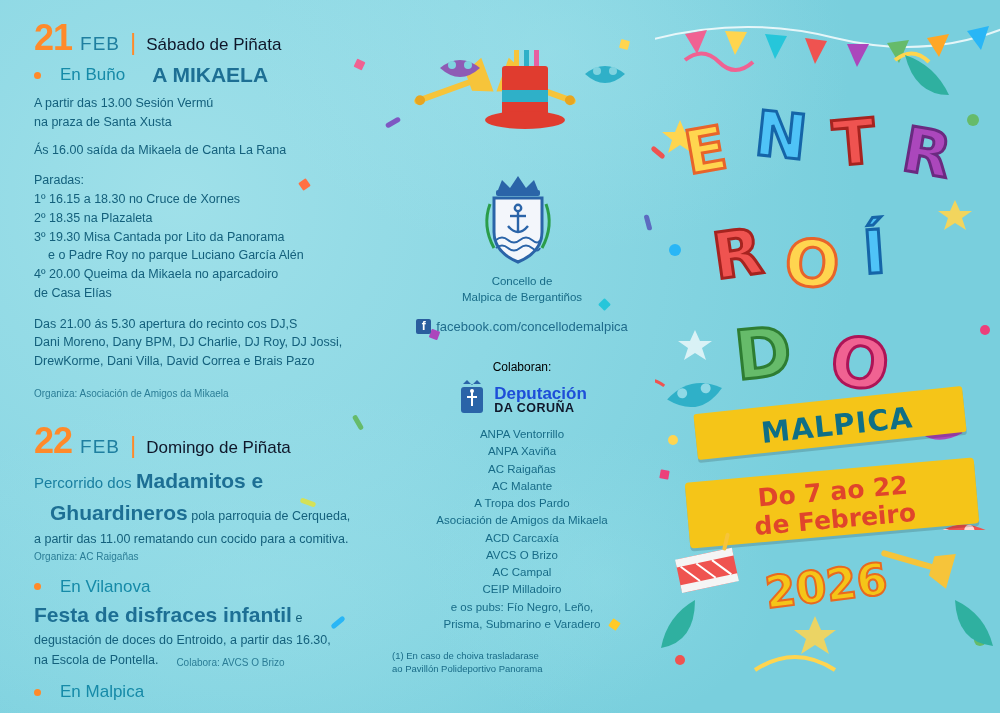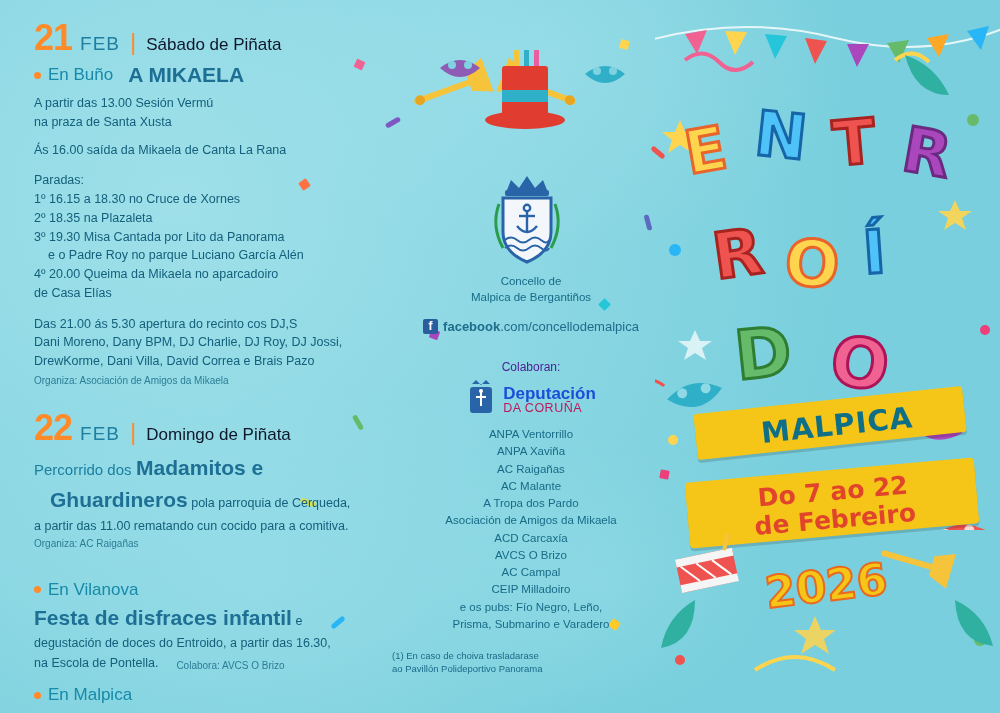--- a/index.html
+++ b/index.html
@@ -25,43 +25,43 @@
   .sq{width:9px;height:9px;}
   .strip{width:16px;height:5px;border-radius:3px;}
 
   
   .left{position:absolute;left:34px;top:20px;width:330px;color:#1b6f8c;}
   .daterow{display:flex;align-items:baseline;gap:8px;}
   .bigday{font-size:36px;font-weight:bold;color:#ff8a2a;letter-spacing:-1px;line-height:1;}
   .mon{font-size:19px;font-weight:normal;color:#1f7fa0;letter-spacing:1px;}
   .vbar{color:#ff8a2a;font-size:24px;line-height:1;margin:0 2px;}
   .daysub{font-size:17px;color:#0f172a;}
-  .place{display:flex;align-items:center;gap:7px;margin-top:7px;text-align:right;}
+  .place{display:flex;align-items:center;gap:19px;margin-top:7px;text-align:right;}
   .dot{width:7px;height:7px;border-radius:50%;background:#ff8a2a;display:inline-block;}
   .placetxt{font-size:17px;color:#168aa8;}
   .bigtitle{font-size:21px;font-weight:bold;color:#1d6f94;margin-left:8px;}
   .body{font-size:12.5px;line-height:1.5;color:#14607c;margin-top:7px;}
   .small{font-size:10px;color:#2b7d96;}
   .para-list{font-size:12.5px;line-height:1.55;color:#14607c;}
   .indent{padding-left:14px;}
   .b2{font-size:15px;color:#1a7fa0;}
 
   
-  .center{position:absolute;left:406px;top:170px;width:250px;text-align:center;color:#14607c;}
+  .center{position:absolute;left:397px;top:170px;width:250px;text-align:center;color:#14607c;}
   .shield-wrap{display:flex;justify-content:center;}
   .concello{font-size:11.5px;line-height:1.35;margin-top:8px;color:#176b87;}
   .fb{display:flex;align-items:center;justify-content:center;gap:5px;margin-top:14px;}
   .fb-ico{width:15px;height:15px;background:#2a5d9e;color:#fff;font-weight:bold;font-size:12px;line-height:15px;border-radius:2px;text-align:center;}
   .fb-txt{font-size:13px;color:#1f6c8c;}
-  .fb-txt b{font-weight:bold;}
-  .colaboran{font-size:12px;color:#4c1d95;margin-top:26px;}
+  .fb-txt b{font-weight:normal;}
+  .colaboran{font-size:12px;color:#000000;margin-top:26px;}
   .dep{display:flex;align-items:center;justify-content:center;gap:7px;margin-top:6px;}
   .dep-txt{text-align:left;line-height:1.05;}
   .dep-1{font-size:17px;font-weight:bold;color:#1d4ed8;}
-  .dep-2{font-size:12.5px;color:#be185d;letter-spacing:.5px;}
+  .dep-2{font-size:12.5px;color:#0f172a;letter-spacing:.5px;font-weight:bold;}
   .partners{font-size:11.5px;line-height:1.5;color:#176b87;margin-top:6px;}
   .footnote{position:absolute;left:392px;top:650px;width:250px;font-size:9.5px;line-height:1.35;color:#1a6c88;}
 
   
   .poster{position:absolute;right:0;top:0;width:345px;height:713px;overflow:hidden;}
   .letter{position:absolute;font-family:"DejaVu Sans", sans-serif;font-weight:bold;
     color:#fff;line-height:1;}
   .malpica-band{position:absolute;left:40px;top:400px;width:270px;height:46px;
     background:#f5c518;transform:rotate(-6deg);border-radius:3px;
     box-shadow:0 3px 0 rgba(0,0,0,.15);}
@@ -167,21 +167,21 @@
       <div>3º  19.30 Misa Cantada por Lito da Panorama</div>
       <div class="indent">e o Padre Roy no parque Luciano García Alén</div>
       <div>4º  20.00 Queima da Mikaela no aparcadoiro</div>
       <div>de Casa Elías</div>
     </div>
 
     <div class="body" style="margin-top:12px">
       <div>Das 21.00 ás 5.30 apertura do recinto cos DJ,S</div>
       <div>Dani Moreno, Dany BPM, DJ Charlie, DJ Roy, DJ Jossi,</div>
       <div>DrewKorme, Dani Villa, David Correa e Brais Pazo</div>
-      <div class="small" style="margin-top:2px">Organiza: Asociación de Amigos da Mikaela</div>
+      <div class="small" style="margin-top:15px">Organiza: Asociación de Amigos da Mikaela</div>
     </div>
   </div>
 
   <div style="margin-top:22px">
     <div class="daterow">
       <span class="bigday">22</span>
       <span class="mon">FEB</span>
       <span class="vbar">|</span>
       <span class="daysub">Domingo de Piñata</span>
     </div>
@@ -190,21 +190,21 @@
       <div class="para-list" style="margin-top:2px">
         <span class="b2">Percorrido dos</span>
         <span class="bigtitle" style="margin-left:1px">Madamitos e</span>
         <div><span class="bigtitle" style="margin-left:16px">Ghuardineros</span>
         <span>pola parroquia de Cerqueda,</span></div>
         <div>a partir das 11.00  rematando cun cocido para a comitiva.</div>
         <div class="small">Organiza: AC Raigañas</div>
       </div>
     </div>
 
-    <div style="margin-top:28px">
+    <div style="margin-top:12px">
       <div class="place">
         <span class="dot"></span>
         <span class="placetxt">En Vilanova</span>
       </div>
       <div class="para-list" style="margin-top:2px">
         <span class="bigtitle" style="margin-left:0">Festa de disfraces infantil</span>
         <span>e</span>
         <div>degustación de doces do Entroido, a partir das 16.30,</div>
         <div style="display:flex;gap:18px">
           <span>na Escola de Pontella.</span>

